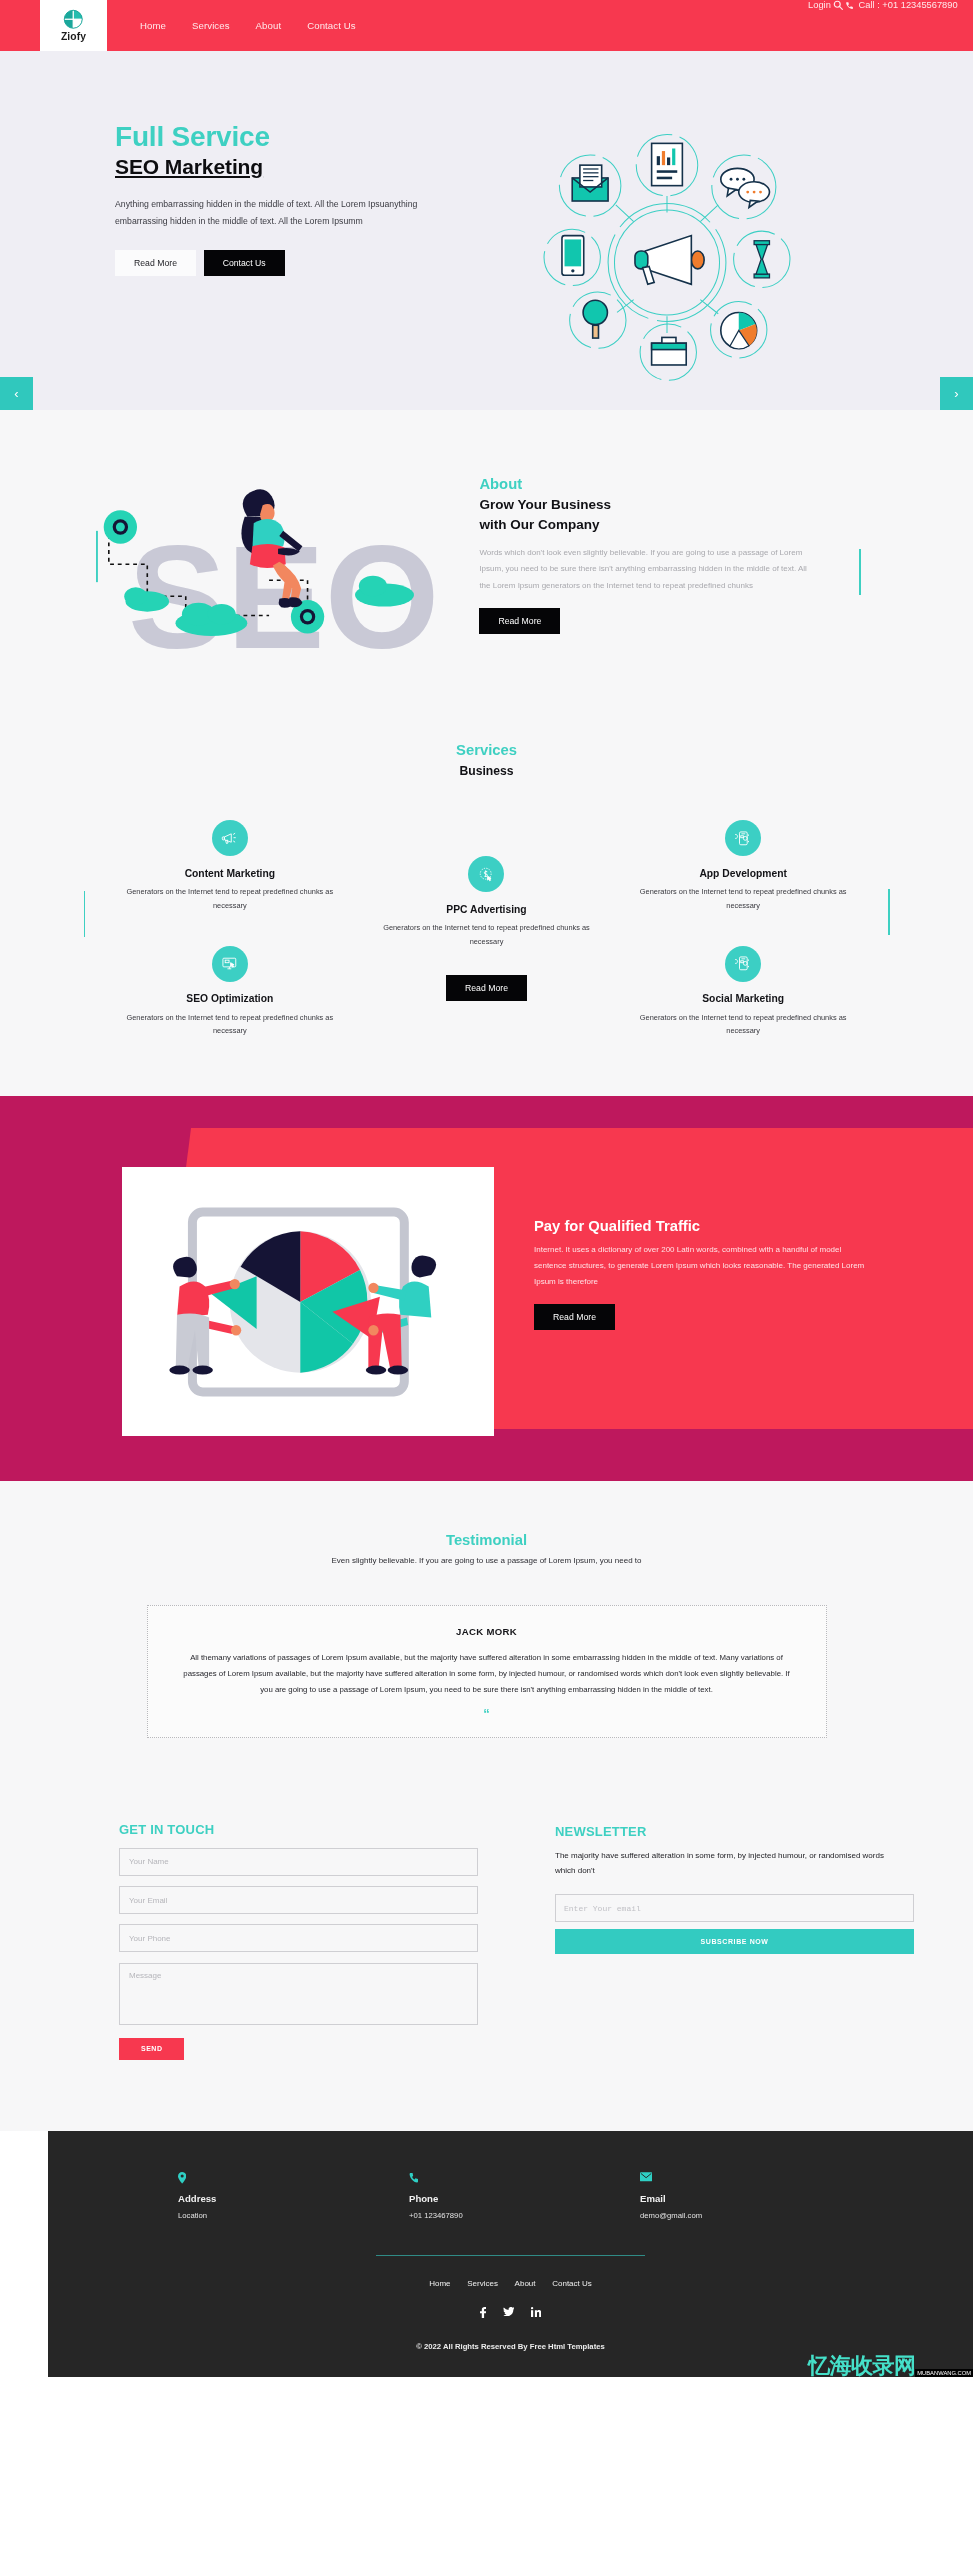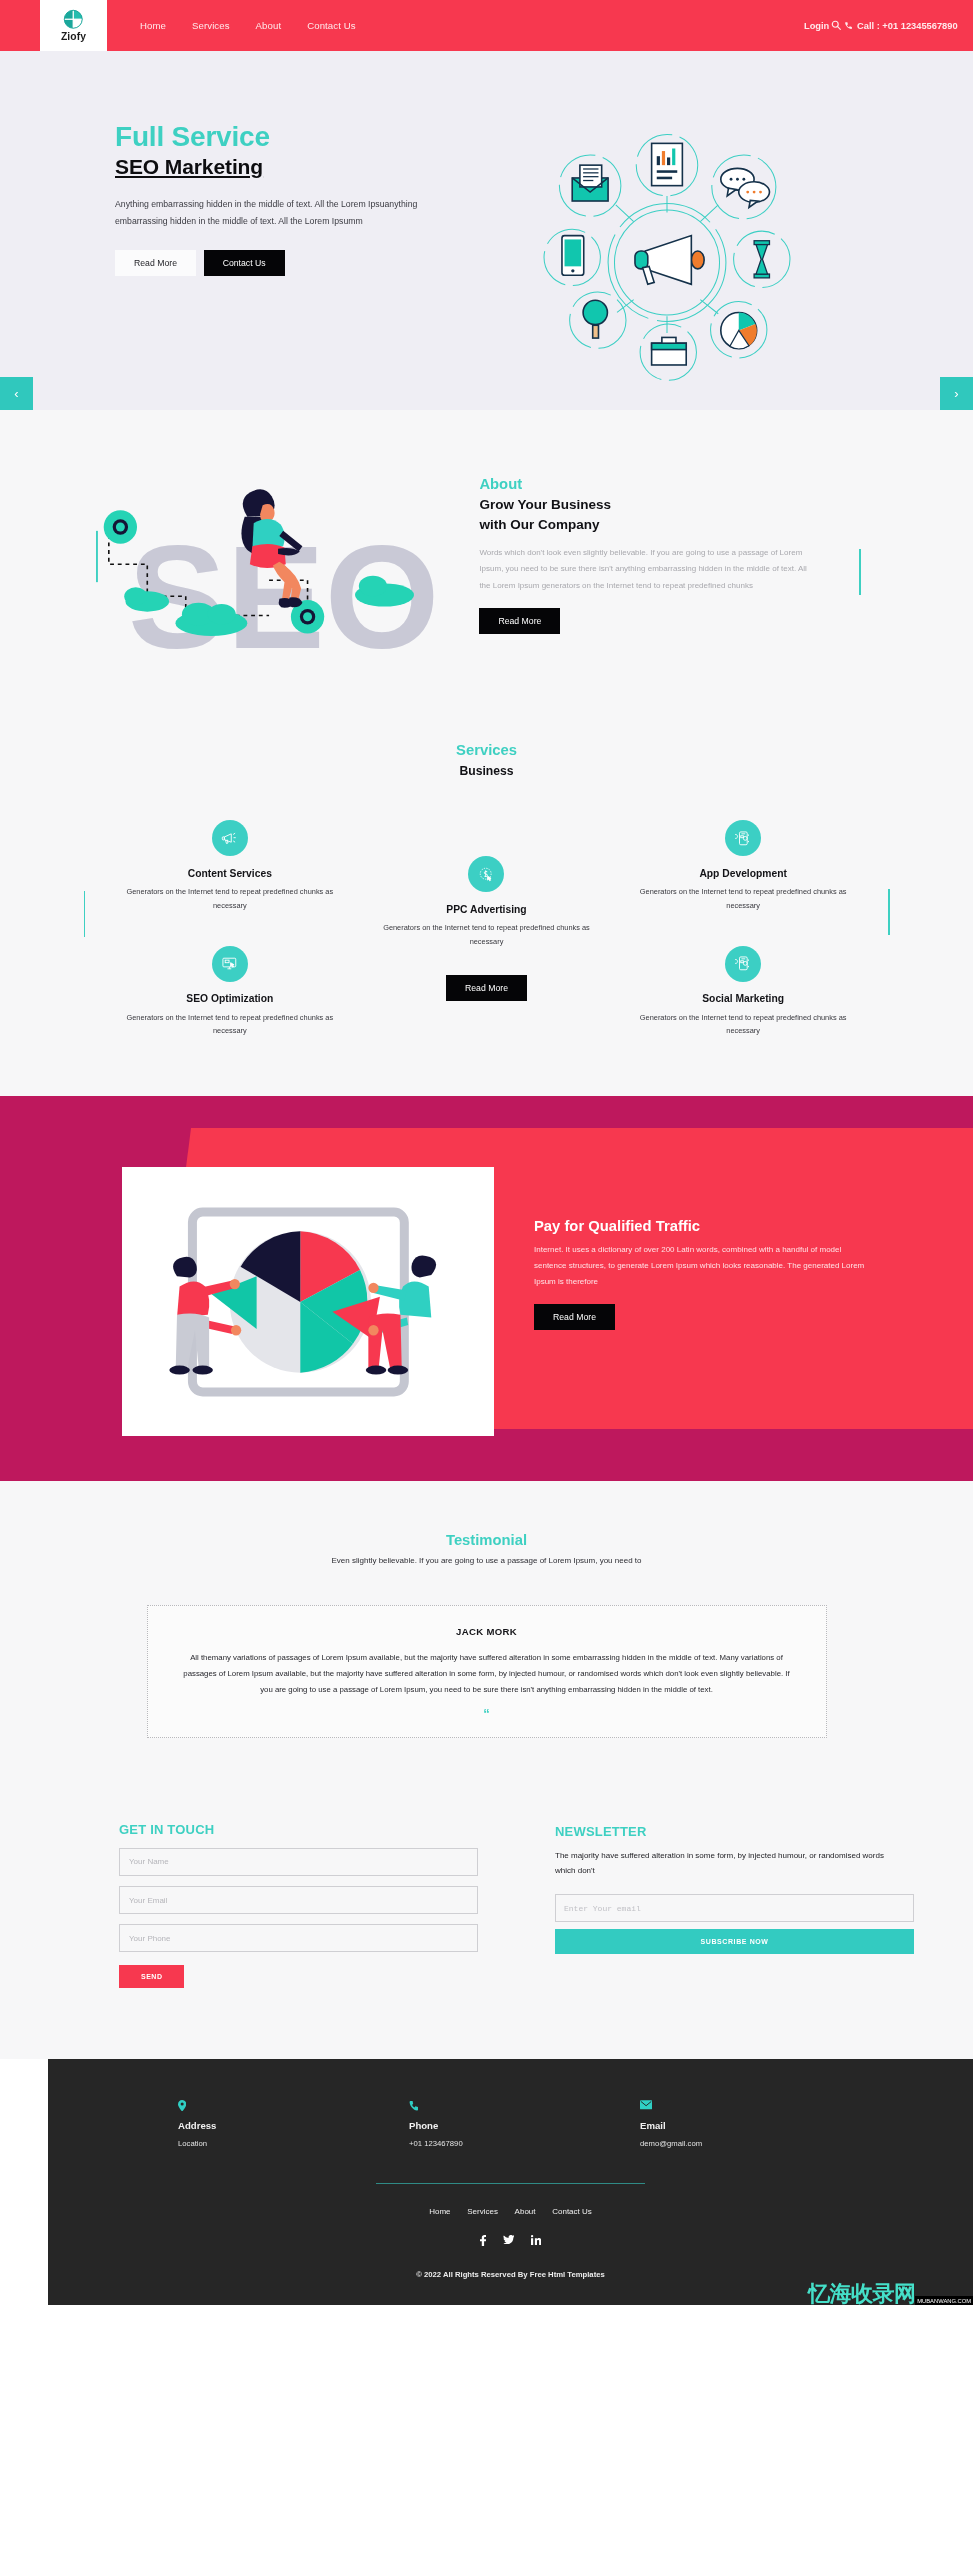--- a/index.html
+++ b/index.html
@@ -30,22 +30,22 @@
     gap: 1.3px;
   }
   .logo-mark { width: 20.5px; height: 20.5px; }
   .logo-text { font-size: 10.3px; font-weight: 700; color: #1b1b1b; letter-spacing:0.1px;}
   .mainnav { display:flex; align-items:center; gap: 26px; margin-left: 33px; }
   .mainnav a {
     color: #ffe9ec; font-size: 9.6px; text-decoration:none; letter-spacing:0.1px;
   }
   .topbar-right {
     margin-left: auto; margin-right: 15.4px;
-    display:flex; align-items:center; gap: 2px;
-    color:#ffe9ec; font-size: 9.3px; font-weight: bold;
+    display:flex; align-items:flex-start; gap: 2px;
+    color:#ffe9ec; font-size: 9.3px;
   }
   .topbar-right a { color:#ffe9ec; text-decoration:none; font-size:9.3px;}
   .search-ic { display:inline-flex; }
   .callwrap { display:flex; align-items:center; gap:4.5px; }
 
   
   .hero {
     background: #efeef4;
     min-height: 359px;
     position: relative;
@@ -424,21 +424,21 @@
     <div class="svc-col">
       <div class="svc-card">
         <div class="svc-icon">
           <svg width="16.7" height="16.7" viewBox="0 0 26 26" fill="none" stroke="#fff" stroke-width="1.4">
             <path d="M5 11 L16 6 L16 19 L5 15 Z"></path>
               <rect x="2" y="10.5" width="3.5" height="5" rx="1.6"></rect>
             <path d="M7 15.5 L8.5 21 L11 20.2 L9.6 15"></path>
               <path d="M19 7 L22 5 M19.5 12 L23 12 M19 17 L22 19"></path>
           </svg>
         </div>
-        <div class="svc-name">Content Services</div>
+        <div class="svc-name">Content Marketing</div>
         <div class="svc-desc">Generators on the Internet tend to repeat predefined chunks as necessary</div>
       </div>
 
       <div class="svc-card" style="margin-top:33px">
         <div class="svc-icon">
           <svg width="16.7" height="16.7" viewBox="0 0 26 26" fill="none" stroke="#fff" stroke-width="1.4">
             <rect x="3" y="5" width="20" height="13.5" rx="1.5"></rect>
               <rect x="6.5" y="8" width="6" height="4"></rect>
             <path d="M10 21.5 L16 21.5 M13 18.5 L13 21.5"></path>
             <path d="M15 12 L15 18 L16.8 16.3 L18.2 19 L19.6 18.2 L18.2 15.6 L20.4 15.2 Z" fill="#fff"></path>
@@ -569,20 +569,21 @@
   </div>
 
 </section>
 
 <section class="contact">
   <div class="contact-left">
     <div class="blk-title">GET IN TOUCH</div>
     <input class="field" type="text" placeholder="Your Name" style="">
     <input class="field" type="email" placeholder="Your Email" style="">
     <input class="field" type="tel" placeholder="Your Phone" style="">
+    <textarea class="field" placeholder="Message" style=""></textarea>
     <button class="send-btn">SEND</button>
   </div>
 
   <div class="contact-right">
     <div class="blk-title">NEWSLETTER</div>
     <p class="nl-desc">The majority have suffered alteration in some form, by injected humour, or randomised words which don't</p>
     <input class="nl-input" type="email" placeholder="Enter Your email" style="">
     <button class="nl-btn">SUBSCRIBE NOW</button>
   </div>
 </section>

